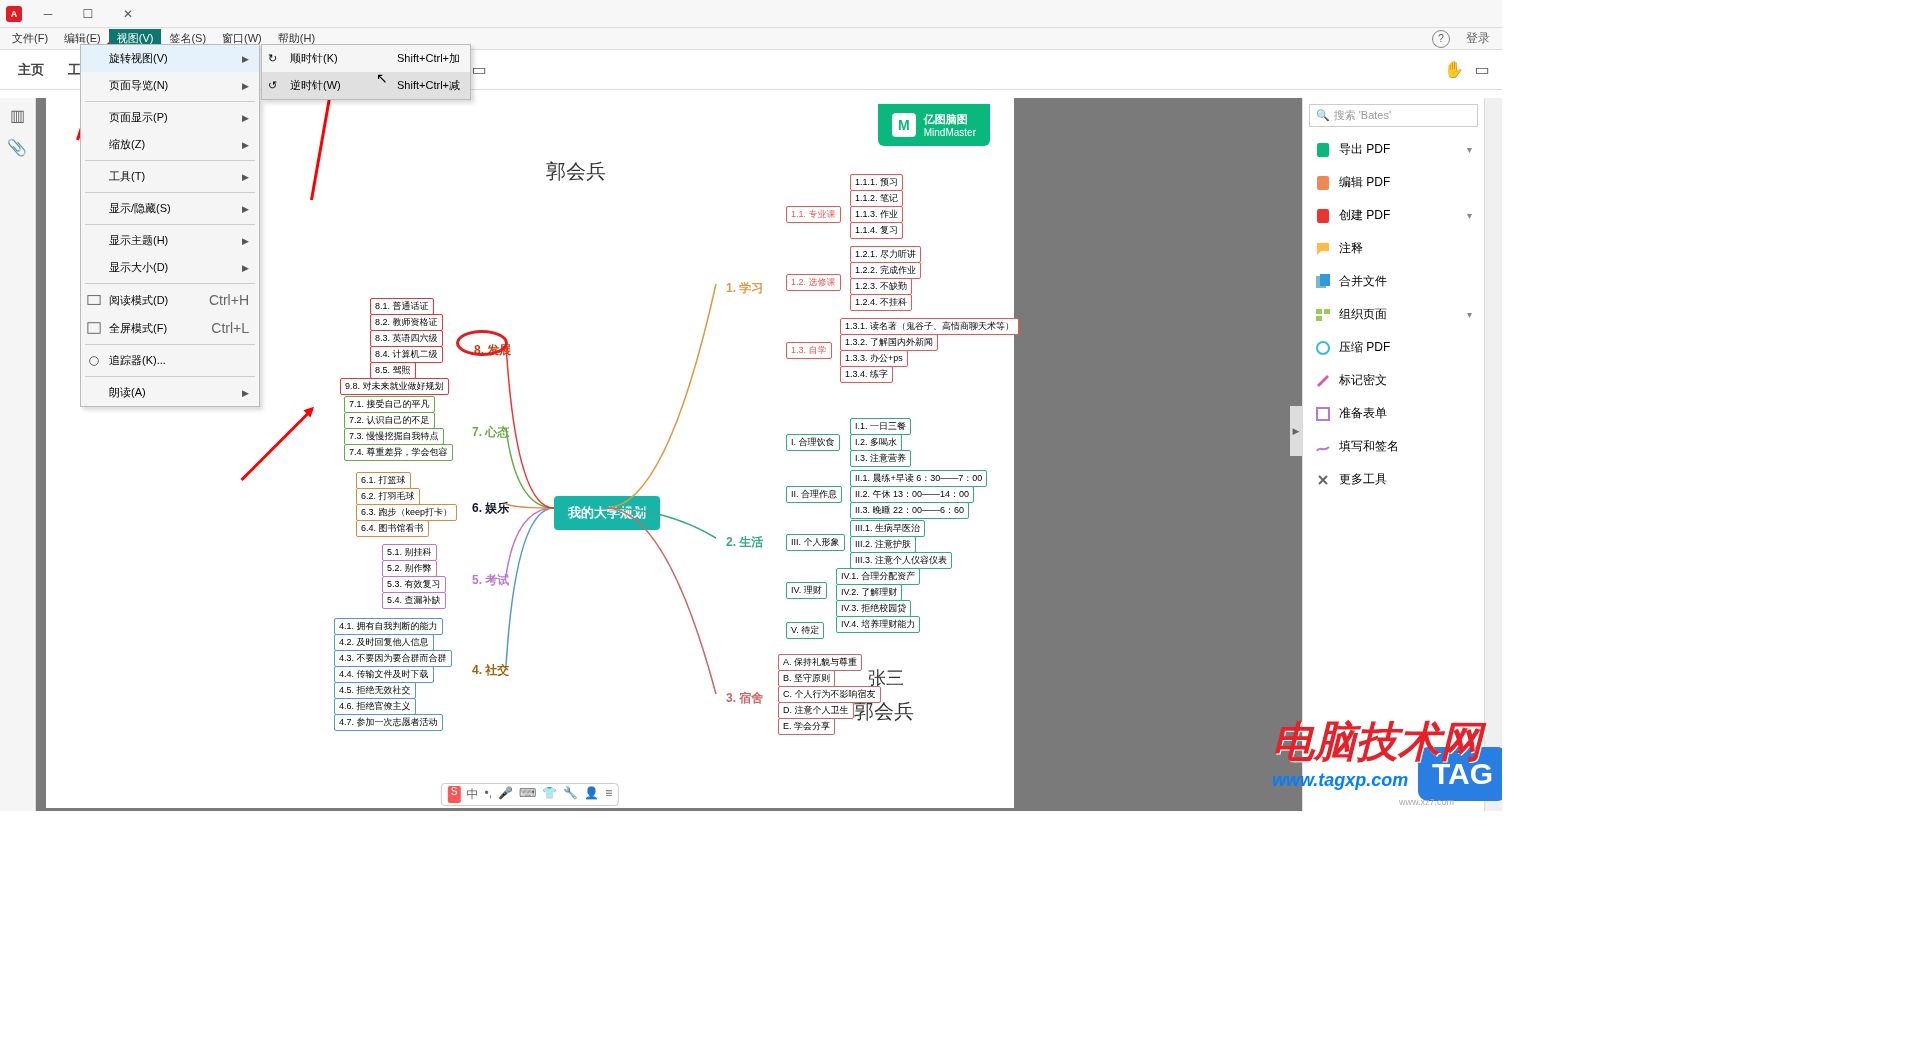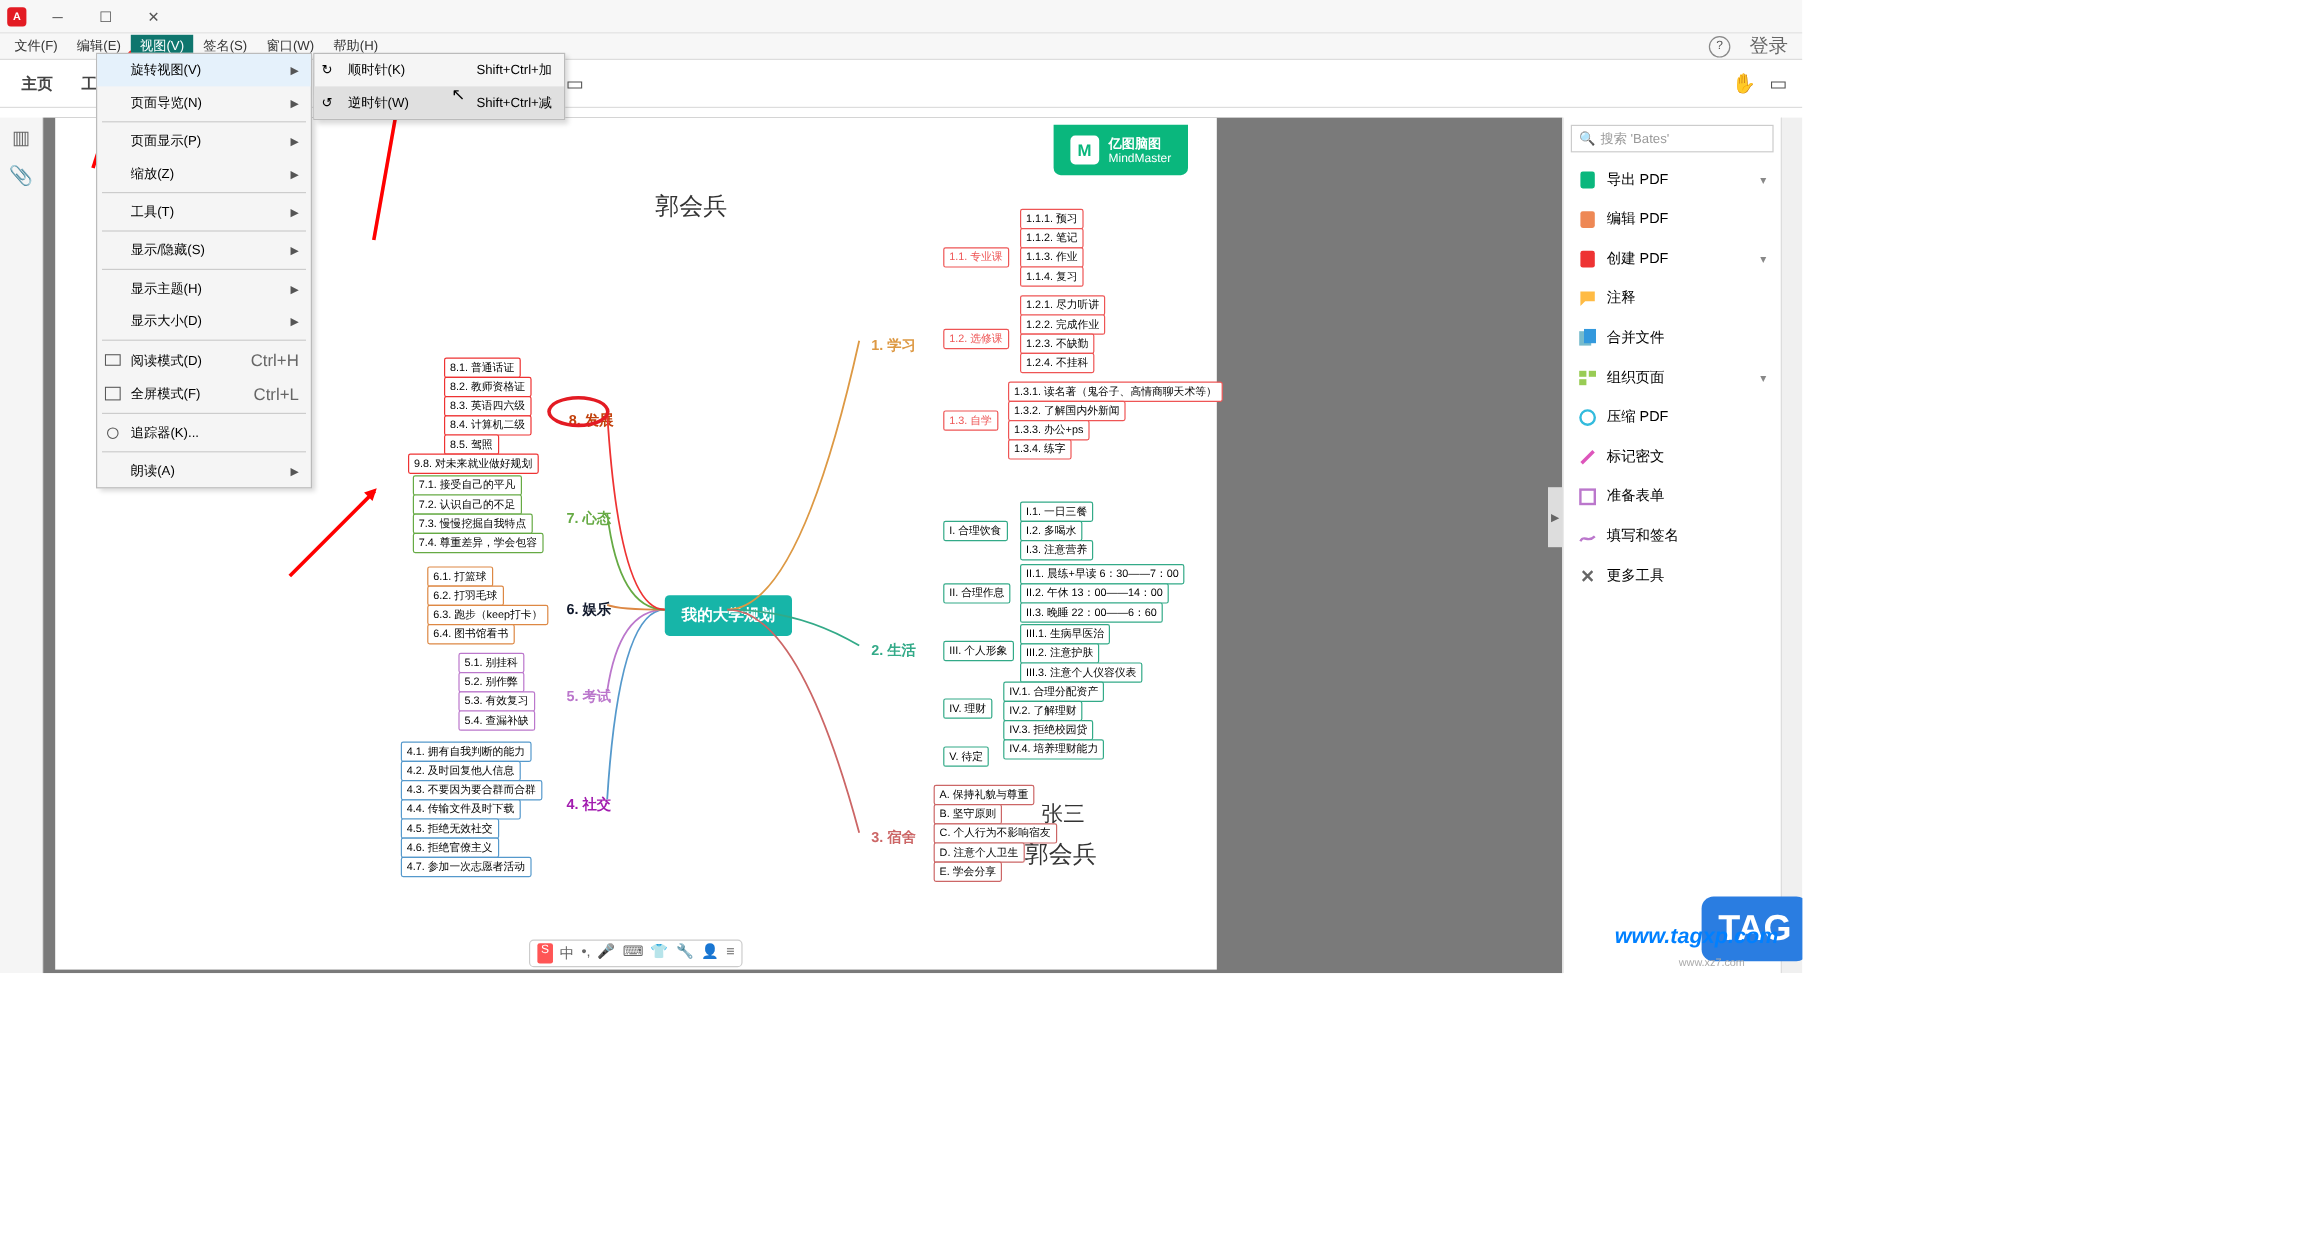--- a/index.html
+++ b/index.html
@@ -8,21 +8,21 @@
 .titlebar { height: 28px; background: #f7f7f7; display: flex; align-items: center; padding: 0 6px; border-bottom: 1px solid #ddd; }
 .titlebar .app-icon { width: 16px; height: 16px; background: #e31b23; border-radius: 3px; display: flex; align-items: center; justify-content: center; color: #fff; font-size: 9px; font-weight: bold; margin-right: 6px; }
 .titlebar .title { font-size: 11px; color: #333; flex: 1; }
 .win-ctrl { display: flex; gap: 0; }
 .win-btn { width: 40px; height: 28px; display: flex; align-items: center; justify-content: center; font-size: 12px; color: #555; cursor: pointer; }
 
 .menubar { height: 22px; background: #f7f7f7; display: flex; align-items: center; padding: 0 4px; font-size: 11px; border-bottom: 1px solid #ddd; }
 .menubar .m-item { padding: 2px 8px; cursor: pointer; color: #333; }
 .menubar .m-item.active { background: #0f766e; color: #fff; }
 .menubar .help-icon { margin-left: auto; width: 18px; height: 18px; border: 1px solid #888; border-radius: 50%; display: flex; align-items: center; justify-content: center; font-size: 10px; color: #555; margin-right: 8px; }
-.menubar .login { padding: 2px 8px; color: #666; font-size: 16px; }
+.menubar .login { padding: 2px 8px; color: #666; font-size: 12px; }
 
 .dropdown-menu { position: absolute; top: 44px; left: 80px; width: 180px; background: #f5f5f5; border: 1px solid #bbb; box-shadow: 3px 3px 4px rgba(0,0,0,.15); z-index: 100; font-size: 11px; }
 .dropdown-menu .dm-item { padding: 6px 10px 6px 28px; display: flex; justify-content: space-between; align-items: center; cursor: pointer; position: relative; }
 .dropdown-menu .dm-sep { height: 1px; background: #ccc; margin: 2px 4px; }
 .dropdown-menu .dm-arrow { color: #555; font-size: 9px; }
 .dropdown-menu .dm-shortcut { color: #666; font-size: 14px; }
 .dropdown-menu .dm-icon { position: absolute; left: 6px; width: 14px; height: 14px; }
 
 .submenu { position: absolute; top: 44px; left: 261px; width: 210px; background: #f5f5f5; border: 1px solid #bbb; box-shadow: 3px 3px 4px rgba(0,0,0,.15); z-index: 101; font-size: 11px; }
 .submenu .sm-item { padding: 6px 10px 6px 28px; display: flex; justify-content: space-between; align-items: center; cursor: pointer; position: relative; }
@@ -229,21 +229,21 @@
     <div class="sig" style="left:500px;top:60px">郭会兵</div>
     <div class="sig" style="right:110px;top:568px;font-size:18px">张三</div>
     <div class="sig" style="right:100px;top:600px">郭会兵</div>
 
     <div class="node-center">我的大学规划</div>
 
     <div class="node-main" style="left:672px;top:178px;color:#d94;">1. 学习</div>
     <div class="node-main" style="left:672px;top:432px;color:#3a8;">2. 生活</div>
     <div class="node-main" style="left:672px;top:588px;color:#c66;">3. 宿舍</div>
 
-    <div class="node-main" style="left:418px;top:560px;color:#a21caf;">4. 社交</div>
+    <div class="node-main" style="left:418px;top:560px;color:#a16207;">4. 社交</div>
     <div class="node-main" style="left:418px;top:470px;color:#b7c;">5. 考试</div>
     <div class="node-main" style="left:418px;top:398px;color:#0f172a;">6. 娱乐</div>
     <div class="node-main" style="left:418px;top:322px;color:#6a4;">7. 心态</div>
     <div class="node-main" style="left:418px;top:238px;color:#c2410c;border:2px solid transparent;">8. 发展</div>
 
     <div class="node-leaf box-border" style="left:740px;top:108px;border-color:#e55;color:#e55">1.1. 专业课</div>
     <div class="node-leaf box-border" style="left:740px;top:176px;border-color:#e55;color:#e55">1.2. 选修课</div>
     <div class="node-leaf box-border" style="left:740px;top:244px;border-color:#e55;color:#e55">1.3. 自学</div>
 
     <div class="node-leaf box-border" style="left:804px;top:76px;border-color:#e55">1.1.1. 预习</div>
@@ -424,16 +424,17 @@
       <svg class="rp-icon" viewBox="0 0 16 16">
         <path d="M4 4l8 8M12 4l-8 8" stroke="#666" stroke-width="2"></path>
       </svg>
       <span>更多工具</span>
     </div>
 </div>
 <div class="right-scroll"></div>
 <div class="right-collapse">▶</div>
 
 <div class="overlay-tag">
+  <div class="tag-red">电脑技术网</div>
   <div class="tag-url">www.tagxp.com</div>
 </div>
 <div class="tag-box">TAG</div>
 <div class="wm-text">www.xz7.com</div>
 
 </body></html>

